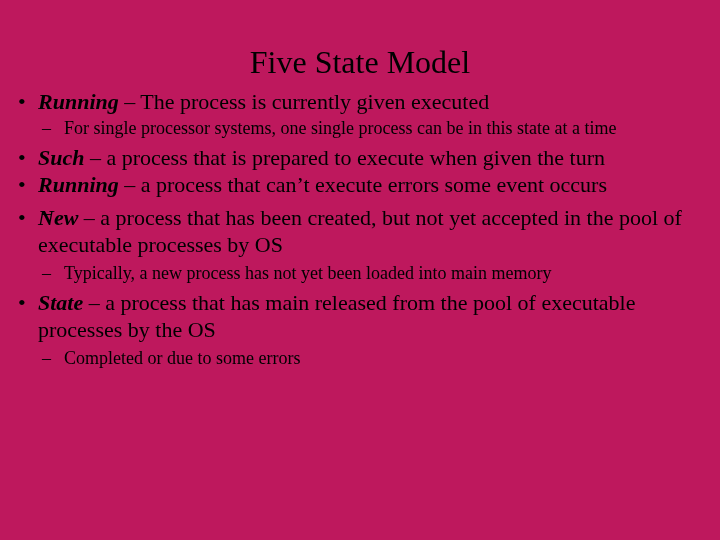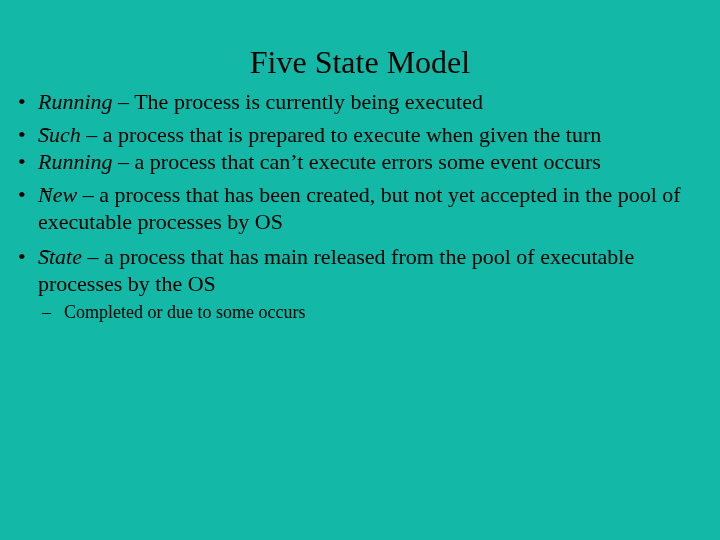--- a/index.html
+++ b/index.html
@@ -16,21 +16,21 @@
     position: relative;
     -webkit-font-smoothing: none;
   }
 
   .slide {
     position: absolute;
     left: 0;
     top: 0;
     width: 720px;
     height: 540px;
-    background: #14b8a6;
+    background: #be185d;
   }
 
   .slide-title {
     position: absolute;
     left: 0;
     top: 22px;
     width: 720px;
     text-align: center;
     font-size: 32px;
     line-height: 38px;
@@ -76,44 +76,44 @@
   }
   .bullet-l2 > .marker {
     position: absolute;
     left: 42px;
     top: 0;
     font-size: 18px;
     line-height: 23px;
   }
 
   .term {
-    font-weight: normal;
+    font-weight: bold;
     font-style: italic;
   }
 
   .gap-tiny { height: 2px; }
   .gap-small { height: 4px; }
 </style>
 </head>
 <body>
 
 <div class="slide">
 
   <h1 class="slide-title">Five State Model</h1>
 
   <div class="body-area">
 
     <div class="bullet-l1">
-      <span class="marker">•</span><span class="term">Running</span><span> – </span><span>The process is currently being executed</span>
+      <span class="marker">•</span><span class="term">Running</span><span> – </span><span>The process is currently given executed</span>
     </div>
 
     <div class="gap-tiny"></div>
 
     <div class="bullet-l2">
-      <span class="marker">–</span>
+      <span class="marker">–</span><span>For single processor systems, one single process can be in this state at a time</span>
     </div>
 
     <div class="gap-small"></div>
 
     <div class="bullet-l1">
       <span class="marker">•</span><span class="term">Such</span><span> – </span><span>a process that is prepared to execute when given the turn</span>
     </div>
 
     <div class="bullet-l1">
       <span class="marker">•</span><span class="term">Running</span><span> – </span><span>a process that can’t execute errors some event occurs</span>
@@ -127,29 +127,29 @@
 
     <div class="gap-tiny"></div>
 
     <div class="bullet-l1">
       <span class="marker">•</span><span class="term">New</span><span> – </span><span>a process that has been created, but not yet accepted in the pool of executable processes by OS</span>
     </div>
 
     <div class="gap-small"></div>
 
     <div class="bullet-l2">
-      <span class="marker">–</span>
+      <span class="marker">–</span><span>Typically, a new process has not yet been loaded into main memory</span>
     </div>
 
     <div class="gap-small"></div>
 
     <div class="bullet-l1">
       <span class="marker">•</span><span class="term">State</span><span> – </span><span>a process that has main released from the pool of executable processes by the OS</span>
     </div>
 
     <div class="gap-small"></div>
 
     <div class="bullet-l2">
-      <span class="marker">–</span><span>Completed or due to some occurs</span>
+      <span class="marker">–</span><span>Completed or due to some errors</span>
     </div>
 
   </div>
 </div>
 
 </body></html>

